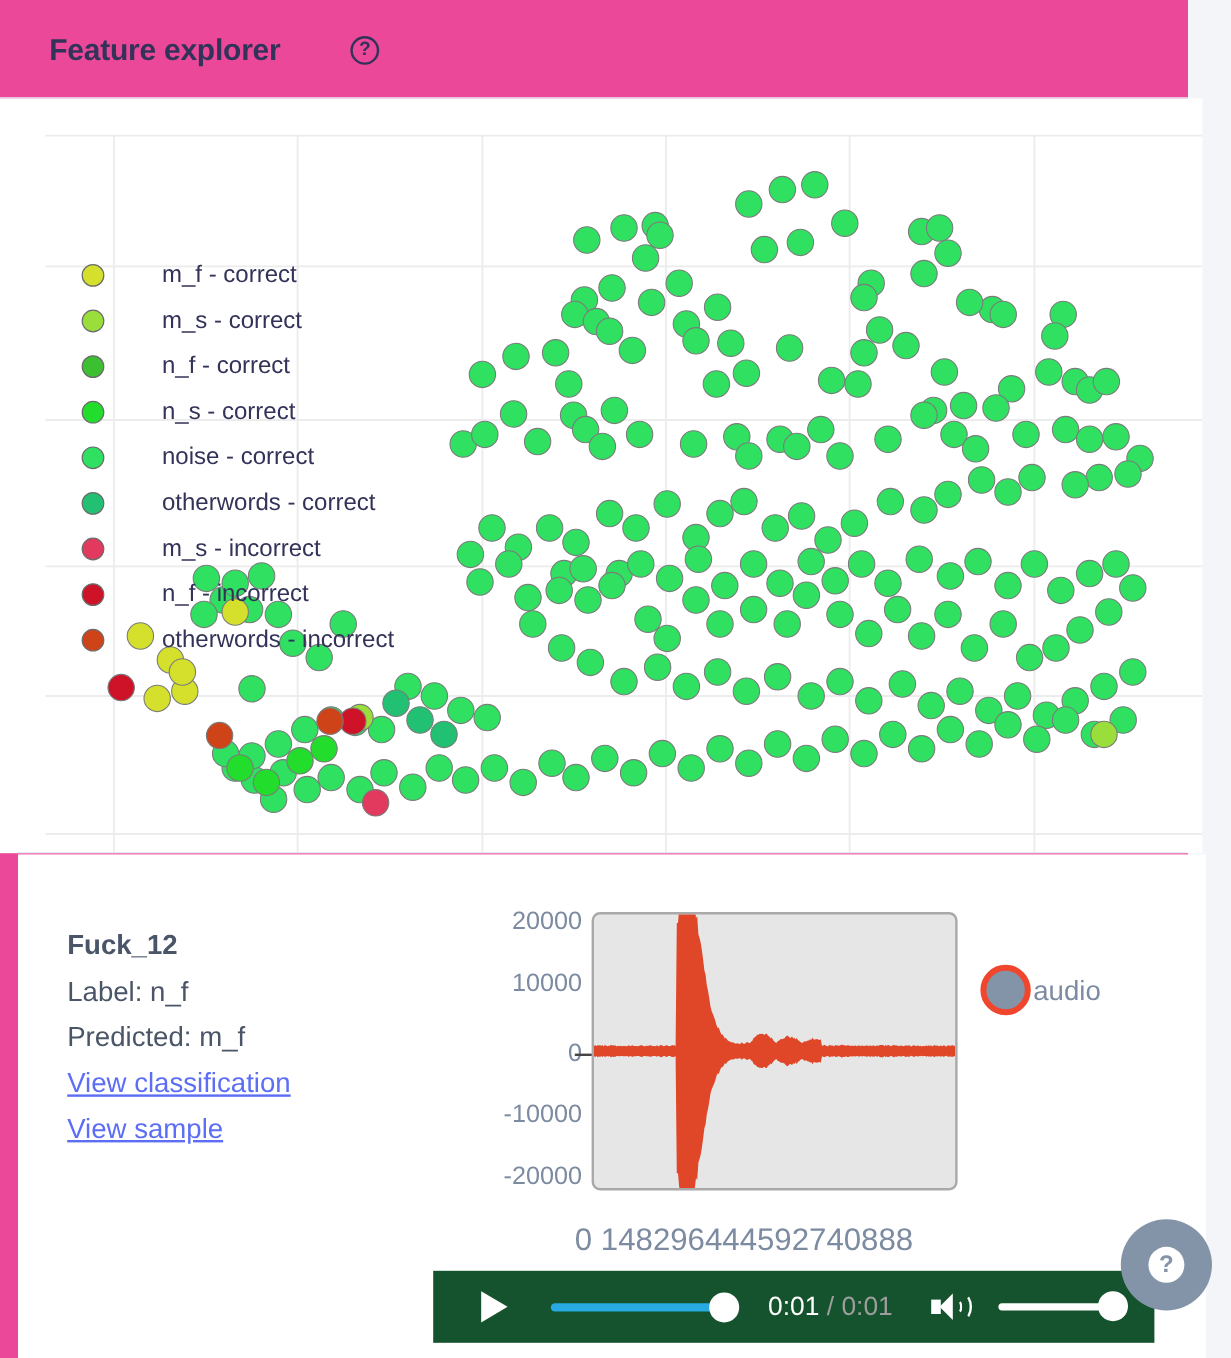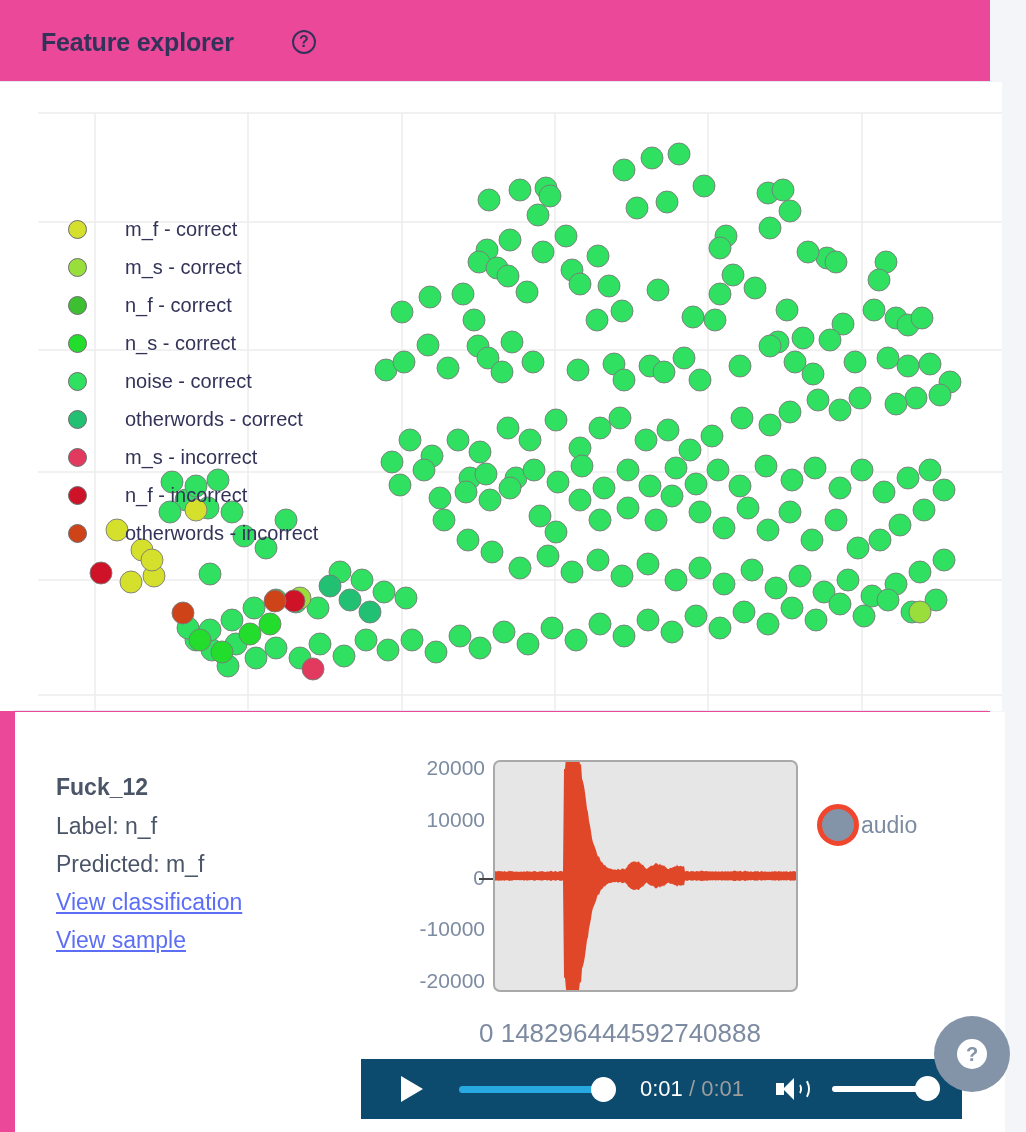--- a/index.html
+++ b/index.html
@@ -61,21 +61,21 @@
     position: absolute; left: 68px; top: 128px; z-index: 5;
   }
   .legend-row {
     display: flex; align-items: center; height: 38px;
   }
   .legend-dot {
     width: 19px; height: 19px; border-radius: 50%;
     border: 1px solid #6b6b6b; flex: 0 0 auto;
   }
   .legend-label {
-    margin-left: 38px; font-size: 20px; color: #33335a; white-space: nowrap; text-align: right;
+    margin-left: 48px; font-size: 20px; color: #33335a; white-space: nowrap; text-align: right;
   }
 
   
   .detail {
     position: absolute; left: 0; top: 712px; width: 990px; height: 420px;
     background: #ffffff;
     margin-left: 15px;
   }
   .detail-info { position: absolute; left: 41px; top: 62px; }
   .detail-name {
@@ -118,21 +118,21 @@
   }
   .audio-ring {
     width: 42px; height: 42px; border-radius: 50%;
     background: #8494a8; border: 5px solid #f0462d;
   }
   .audio-text { font-size: 23px; color: #7c8ba1; margin-left: 2px; font-weight: 300; }
 
   
   .player {
     position: absolute; left: 361px; top: 1059px; width: 601px; height: 60px;
-    background: #0c4a6e; display: flex; align-items: center;
+    background: #14532d; display: flex; align-items: center;
   }
   .play-btn {
     margin-left: 40px; width: 0; height: 0;
     border-left: 22px solid #ffffff;
     border-top: 13px solid transparent;
     border-bottom: 13px solid transparent;
     cursor: pointer;
   }
   .seek { position: relative; margin-left: 36px; width: 148px; height: 7px; }
   .seek-track { position: absolute; left: 0; top: 0; width: 148px; height: 7px;

